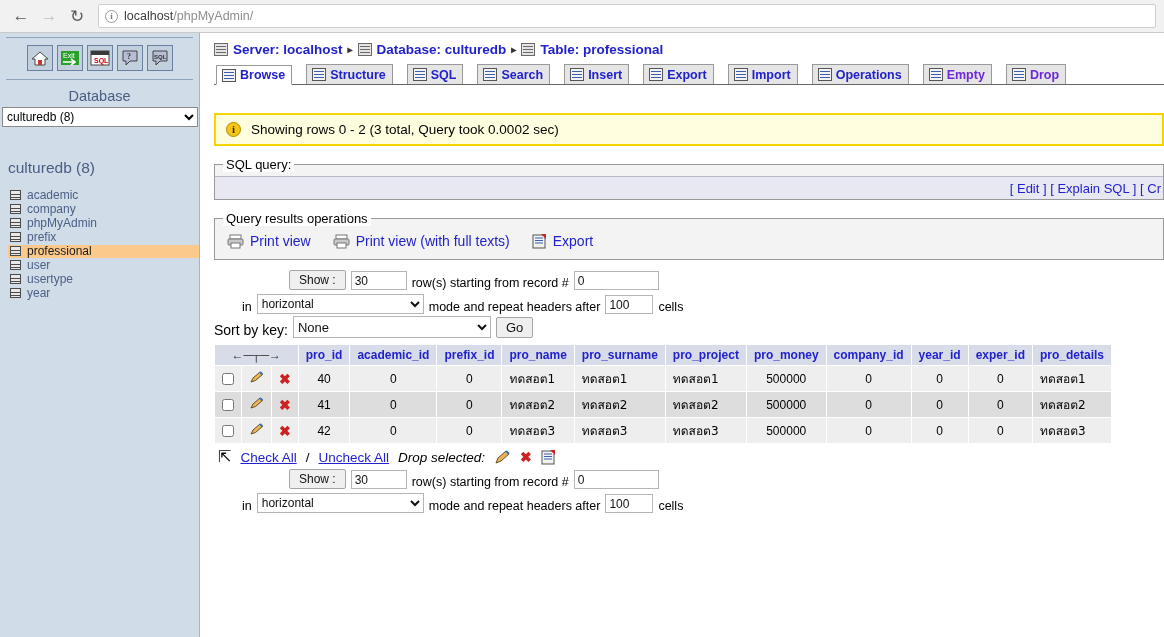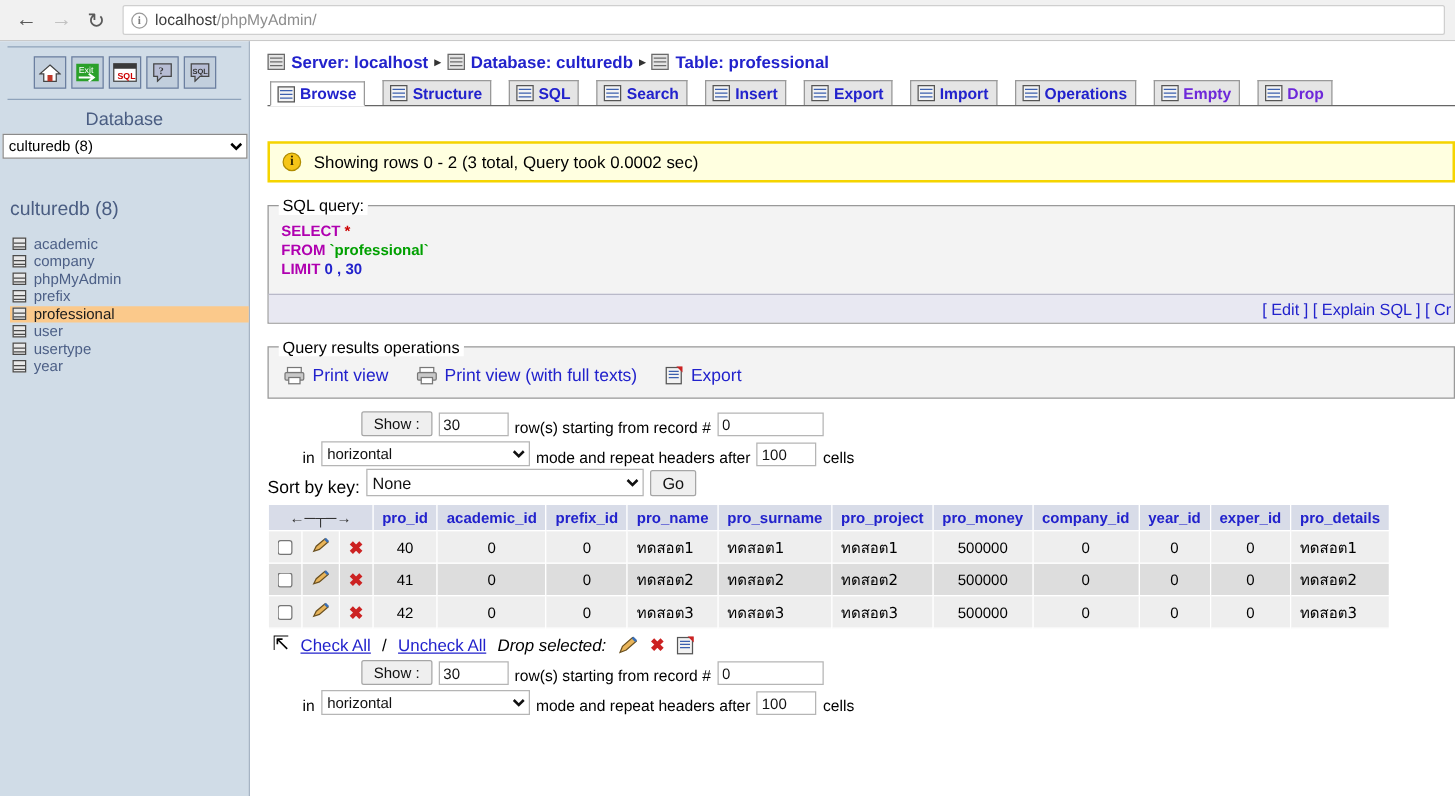--- a/index.html
+++ b/index.html
@@ -576,28 +576,20 @@
         </div>
       </div>
 
     <div id="info-banner">
       <span class="i-circle">i</span>
       <span>Showing rows 0 - 2 (3 total, Query took 0.0002 sec)</span>
     </div>
 
     <fieldset class="pma">
       <legend>SQL query:</legend>
-      <div id="sql-query-box">
-        <div><span class="kw">SELECT</span>
-          <span class="star">*</span></div>
-        <div><span class="kw">FROM</span>
-          <span class="tbl-nm">`professional`</span></div>
-        <div><span class="kw">LIMIT</span>
-          <span class="num">0 , 30</span></div>
-      </div>
       <div id="sql-links">[ Edit ] [ Explain SQL ] [ Cr</div>
     </fieldset>
 
     <fieldset class="pma">
       <legend>Query results operations</legend>
       <div id="qro-row">
         <span class="qro-link">
           <svg width="17" height="15" viewBox="0 0 17 15">
               <rect x="3" y="1" width="11" height="4" fill="#fff" stroke="#777"></rect>
               <rect x="1" y="5" width="15" height="6" rx="1" fill="#c9c9c9" stroke="#777"></rect>
@@ -635,21 +627,21 @@
         <span>in</span>
         <select class="sel" style="width:167px">
           <option>horizontal</option>
         </select>
         <span>mode and repeat headers after</span>
         <input class="txt" style="width: 48px;" value="100">
         <span>cells</span>
       </div>
       <div class="ctl-line" style="font-size:14px;">
         <span>Sort by key:</span>
-        <select class="sel" style="width:222px;font-size:13px;height:22px;">
+        <select class="sel" style="width:198px;font-size:13px;height:22px;">
           <option>None</option>
         </select>
         <button class="gray" style="font-size:13px;">Go</button>
       </div>
     </div>
 
     <div id="results-wrap">
       <table id="results">
         <thead>
           <tr>

